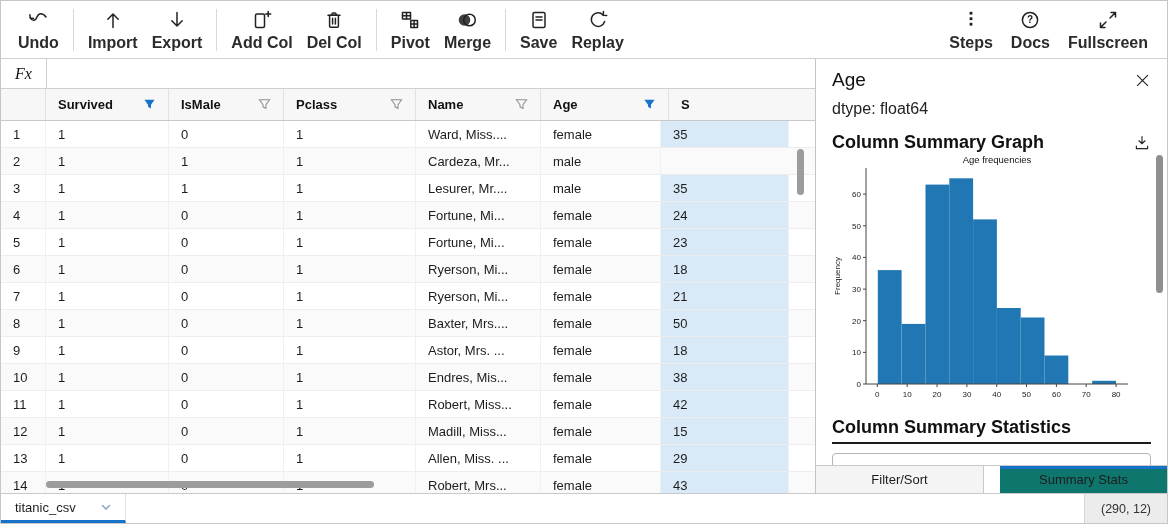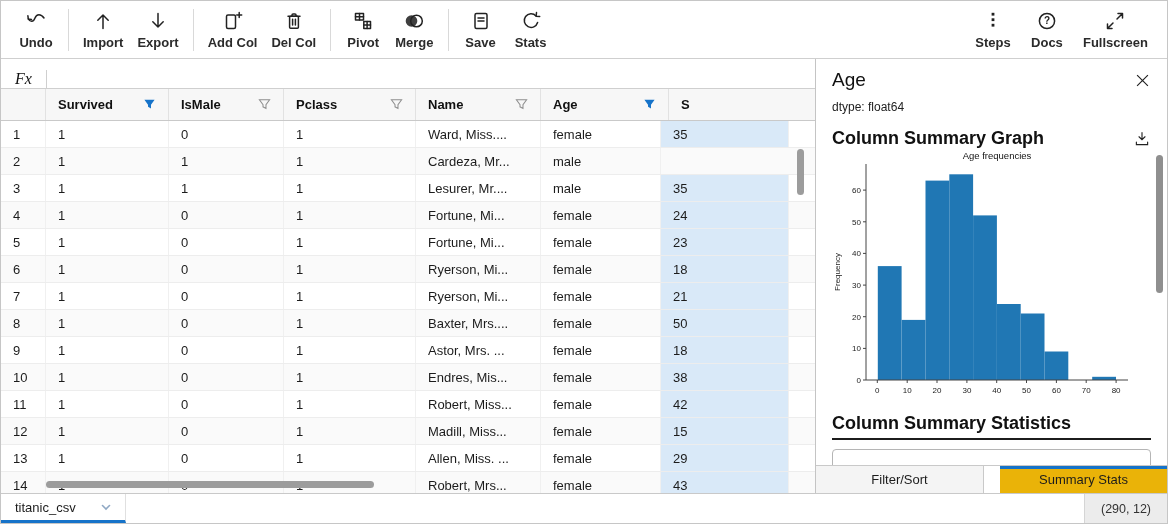--- a/index.html
+++ b/index.html
@@ -9,28 +9,28 @@
         display:flex; flex-direction:column; overflow:hidden; position:relative; }
 
   
   .toolbar{ height:58px; flex:0 0 58px; display:flex; align-items:center;
             padding:0 12px; border-bottom:1px solid #cfcfcf; background:#fff; }
   .tgroup{ display:flex; align-items:center; gap:4px; }
   .tbtn{ display:flex; flex-direction:column; align-items:center; justify-content:center;
          min-width:46px; padding:3px 5px; cursor:pointer; }
   .tbtn svg{ width:24px; height:24px; stroke:#222; stroke-width:1.5; fill:none;
              stroke-linecap:round; stroke-linejoin:round; }
-  .tlabel{ font-size:13px; font-weight:700; color:#2b2b2b; margin-top:2px; white-space:nowrap; }
+  .tlabel{ font-size:16px; font-weight:700; color:#2b2b2b; margin-top:2px; white-space:nowrap; }
   .tsep{ width:1px; height:42px; background:#d9d9d9; margin:0 9px; }
   .tspacer{ flex:1; }
   .tgroup.right{ gap:8px; margin-right:2px; }
 
   
   .content{ flex:1; position:relative; display:flex; flex-direction:column; overflow:hidden; }
-  .fxbar{ height:30px; flex:0 0 30px; display:flex; border-bottom:1px solid #cfcfcf; background:#fff;align-items:flex-end; }
+  .fxbar{ height:30px; flex:0 0 30px; display:flex; border-bottom:1px solid #cfcfcf; background:#fff; }
   .fxlabel{ width:46px; border-right:1px solid #cfcfcf; display:flex; align-items:center;
             justify-content:center; font-family:"Liberation Serif", serif; font-style:italic;
             font-size:16px; color:#111; }
   .fxinput{ flex:1; border:none; outline:none; font-size:13px; padding:0 10px; background:#fff; }
 
   
   .table-wrap{ flex:1; position:relative; overflow:hidden; background:#fff; }
   .thead{ display:flex; height:32px; background:#f7f7f7; border-bottom:1px solid #c9c9c9; }
   .hcell{ display:flex; align-items:center; justify-content:space-between; gap:4px;
           padding:0 12px; border-right:1px solid #e2e2e2; font-size:13px; font-weight:700; color:#111; }
@@ -49,36 +49,36 @@
                   border-radius:4px; background:#9c9c9c; cursor:pointer; }
 
   
   .panel{ position:absolute; top:0; right:0; bottom:0; width:352px; background:#fff;
           border-left:1px solid #c4c4c4; display:flex; flex-direction:column; z-index:5; }
   .panel-body{ flex:1; overflow:hidden; position:relative; padding:10px 16px 0 16px; }
   .panel-title-row{ display:flex; align-items:center; justify-content:space-between; }
   .panel-title{ font-size:19px; color:#111; }
   .close-btn{ cursor:pointer; display:flex; }
   .close-btn svg{ width:17px; height:17px; stroke:#222; stroke-width:1.5; }
-  .dtype{ font-size:12px; color:#222; margin-top:9px; }
+  .dtype{ font-size:16px; color:#222; margin-top:9px; }
   .graph-head-row{ display:flex; align-items:center; justify-content:space-between; margin-top:14px; }
   .section-head{ font-size:18px; font-weight:700; color:#111; }
   .dl-btn{ cursor:pointer; display:flex; }
   .dl-btn svg{ width:18px; height:18px; stroke:#222; stroke-width:1.5; fill:none; stroke-linecap:round; }
   .chart-box{ margin-top:0px; }
   .stats-head{ border-bottom:2px solid #1c1c1c; padding-bottom:4px; margin-top:2px; }
   .stats-box{ border:1px solid #b5b5b5; border-radius:4px; height:30px; margin-top:9px; background:#fff; }
   .panel-scroll{ position:absolute; right:4px; top:96px; width:7px; height:138px;
                  border-radius:4px; background:#8f8f8f; cursor:pointer; }
   .panel-tabs{ height:28px; flex:0 0 28px; display:flex; border-top:1px solid #c9c9c9;gap:16px; }
   .ptab{ flex:1; display:flex; align-items:center; justify-content:center; font-size:13px;
          color:#1c1c1c; background:#f4f4f4; border-right:1px solid #c9c9c9;
          position:relative; cursor:pointer; }
   .ptab:last-child{ border-right:none; }
-  .ptab.active{ background:#eab308; }
+  .ptab.active{ background:#0f766e; }
   .ptab.active::before{ content:""; position:absolute; top:0; left:0; right:0; height:3px;
                         background:var(--accent); }
 
   
   .statusbar{ height:30px; flex:0 0 30px; border-top:1px solid #c9c9c9; display:flex;
               align-items:stretch; background:#fff; }
   .sheet-tab{ display:flex; align-items:center; gap:25px; padding:0 14px; font-size:13px;
               color:#1c1c1c; background:#fff; border-right:1px solid #e0e0e0;
               border-bottom:3px solid var(--accent); cursor:pointer; }
   .status-spacer{ flex:1; }
@@ -160,21 +160,21 @@
             <rect x="6" y="4.5" width="12" height="15" rx="1.5"></rect>
             <path d="M9 9 h6 M9 12 h6"></path>
           </svg>
         <span class="tlabel">Save</span>
       </div>
       <div class="tbtn">
         <svg viewBox="0 0 24 24">
             <path d="M18.6 13.5 a6.8 6.8 0 1 1 -1.6 -6.6"></path>
             <path d="M17.5 3.6 l-0.4 3.6 3.6 0.3"></path>
           </svg>
-        <span class="tlabel">Stats</span>
+        <span class="tlabel">Replay</span>
       </div>
     </div>
     <div class="tspacer"></div>
     <div class="tgroup right">
       <div class="tbtn">
         <svg viewBox="0 0 24 24">
             <rect x="10.6" y="3.8" width="2.8" height="2.8" fill="#222" stroke="none"></rect>
             <rect x="10.6" y="9.3" width="2.8" height="2.8" fill="#222" stroke="none"></rect>
             <rect x="10.6" y="14.8" width="2.8" height="2.8" fill="#222" stroke="none"></rect>
           </svg>

